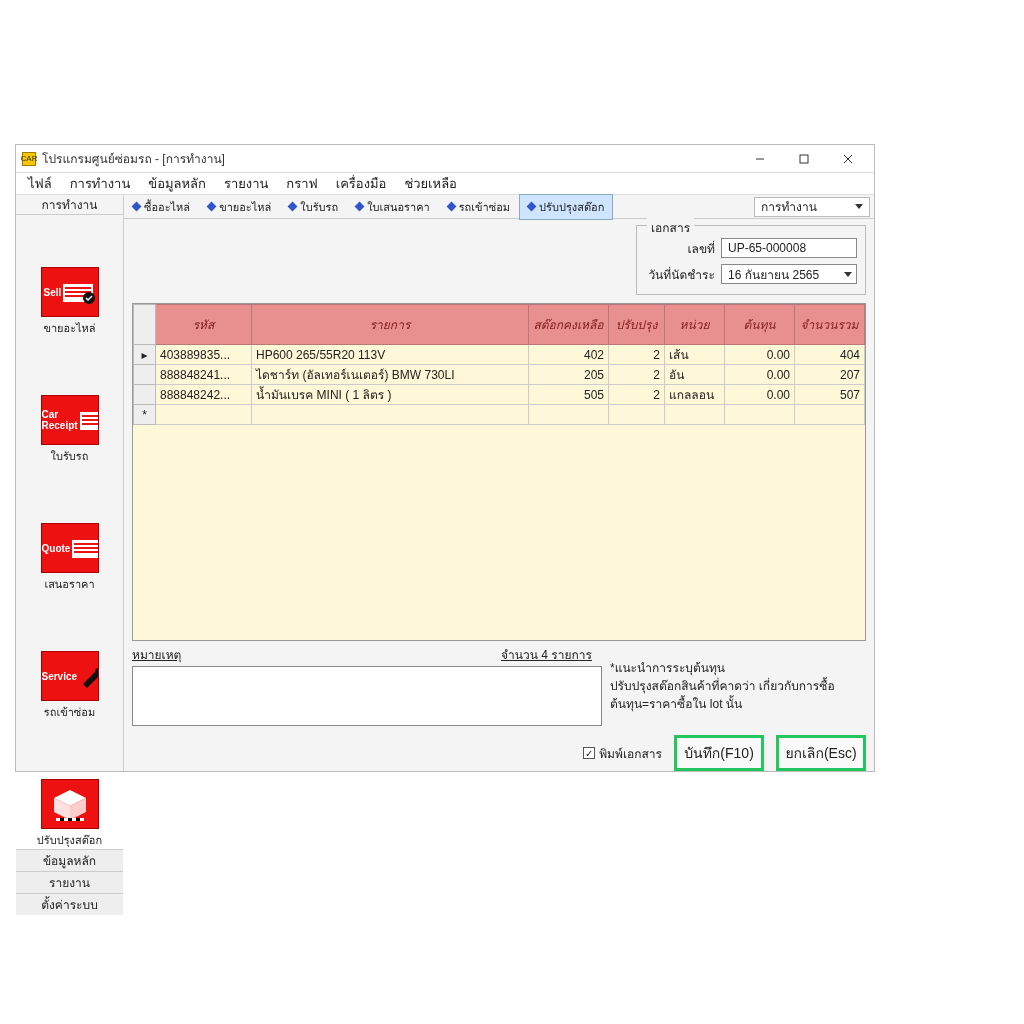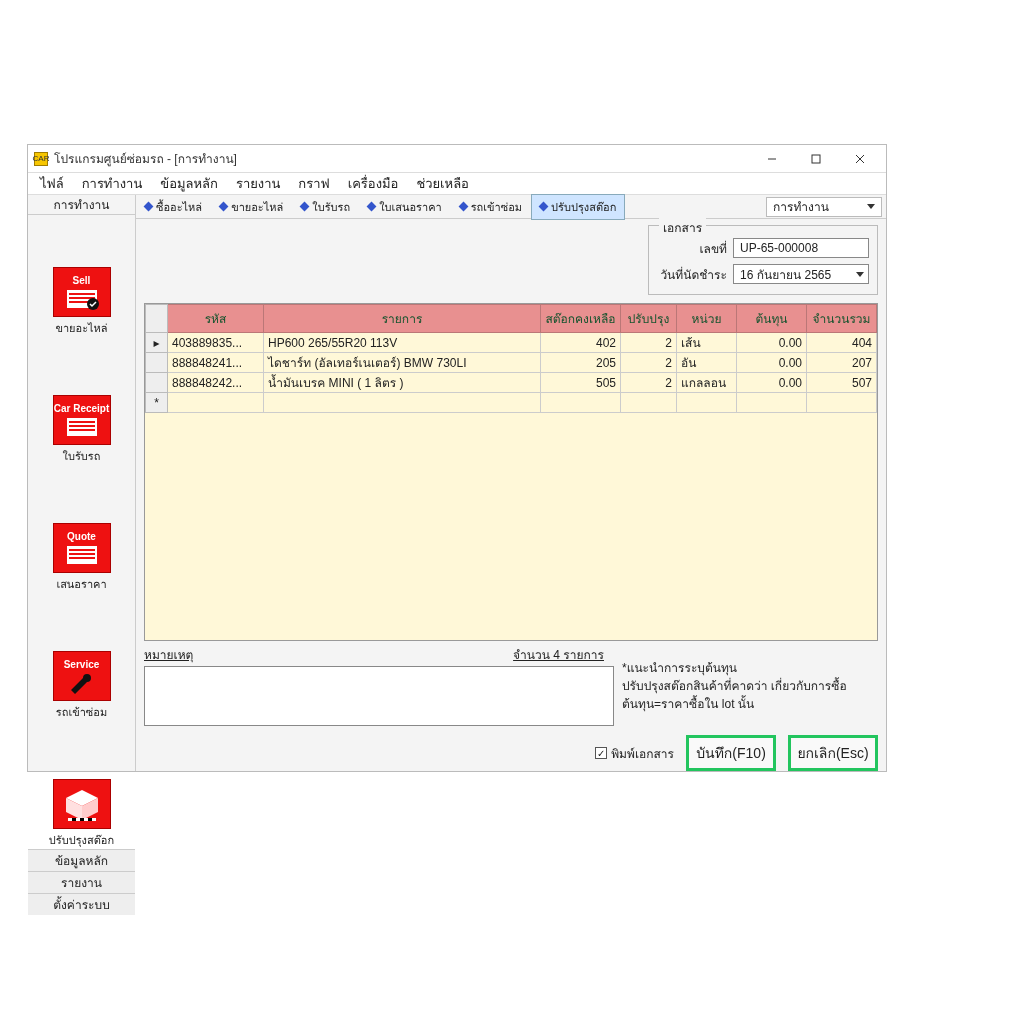--- a/index.html
+++ b/index.html
@@ -1,51 +1,51 @@
 <!DOCTYPE html>
 <html><head>
 <meta charset="utf-8">
 <style>
   * { box-sizing: border-box; }
   html, body { margin: 0; padding: 0; width: 1024px; height: 1024px; background: #fff; font-family: Tahoma, "Segoe UI", sans-serif; font-size: 12px; color: #222; }
   .canvas { width: 1024px; height: 1024px; background: #fff; position: relative; }
-  .window { position: absolute; left: 27px; top: 144px; width: 860px; height: 628px; border: 1px solid #bbb; background: #f4f4f4; box-shadow: 0 0 0 1px #e8e8e8 inset; }
+  .window { position: absolute; left: 15px; top: 144px; width: 860px; height: 628px; border: 1px solid #bbb; background: #f4f4f4; box-shadow: 0 0 0 1px #e8e8e8 inset; }
   .titlebar { height: 28px; background: #fff; border-bottom: 1px solid #ddd; display: flex; align-items: center; padding: 0 4px 0 6px; }
   .titlebar .app-icon { width: 14px; height: 14px; background: #f7c600; border: 1px solid #a07c00; font-size: 8px; display: flex; align-items: center; justify-content: center; margin-right: 6px; color: #333; }
   .titlebar .title { flex: 1; font-size: 12px; color: #333; }
   .winbtns { display: flex; gap: 0; }
   .winbtn { width: 44px; height: 26px; display: flex; align-items: center; justify-content: center; font-size: 14px; color: #333; }
   .winbtn svg { width: 10px; height: 10px; }
   .menubar { height: 22px; background: #fff; display: flex; align-items: center; gap: 18px; padding: 0 12px; font-size: 13px; border-bottom: 1px solid #ddd; }
   .body { display: flex; height: calc(100% - 50px); }
   .sidebar { width: 108px; background: #f4f4f4; border-right: 1px solid #ccc; display: flex; flex-direction: column; }
   .side-title { height: 22px; border-bottom: 1px solid #ccc; display: flex; align-items: center; justify-content: center; font-size: 12px; background: #f4f4f4; }
   .side-icons { flex: 1; display: flex; flex-direction: column; align-items: center; padding-top: 4px; gap: 10px; }
   .sicon { width: 68px; display: flex; flex-direction: column; align-items: center; gap: 2px; }
-  .sicon .box { width: 58px; height: 50px; background: #e11; border: 1px solid #a00; display: flex; flex-direction: column; align-items: center; justify-content: center; color: #fff; font-weight: bold; font-size: 10px; margin-top: 48px; }
+  .sicon .box { width: 58px; height: 50px; background: #e11; border: 1px solid #a00; display: flex; flex-direction: row; align-items: center; justify-content: center; color: #fff; font-weight: bold; font-size: 10px; margin-top: 48px; }
   .sicon .svg { margin-top: 2px; }
   .sicon .lbl { font-size: 11px; color: #222; }
   .side-bottom { margin-top: auto; }
   .side-bottom .btn { height: 22px; border-top: 1px solid #ccc; display: flex; align-items: center; justify-content: center; font-size: 12px; background: #eee; }
   .main { flex: 1; display: flex; flex-direction: column; background: #f4f4f4; }
   .tabs-row { height: 24px; display: flex; align-items: center; border-bottom: 1px solid #ccc; background: #f4f4f4; }
   .tab { padding: 3px 8px; display: flex; align-items: center; gap: 4px; border: 1px solid transparent; font-size: 11px; }
   .tab .diamond { width: 7px; height: 7px; background: #3355cc; transform: rotate(45deg); }
   .tab.active { background: #cfe5ff; border: 1px solid #8ab; }
   .tabs-row .spacer { flex: 1; }
   .mode-select { width: 116px; height: 20px; border: 1px solid #bbb; background: #fff; display: flex; align-items: center; padding: 0 6px; margin-right: 4px; justify-content: space-between; }
   .docbox { margin: 6px 8px 0 0; align-self: flex-end; width: 230px; border: 1px solid #bbb; padding: 6px 8px 10px 8px; position: relative; background: #f4f4f4; }
   .docbox .legend { position: absolute; top: -8px; left: 10px; background: #f4f4f4; padding: 0 4px; font-size: 12px; }
   .docrow { display: flex; align-items: center; margin-top: 6px; gap: 6px; }
   .docrow .dl { width: 70px; text-align: right; font-size: 12px; font-family: Liberation Mono, monospace; }
   .docrow .inp { flex: 1; height: 20px; border: 1px solid #888; background: #fff; padding: 0 6px; display: flex; align-items: center; font-size: 12px; }
   .docrow .date { flex: 1; height: 20px; border: 1px solid #888; background: #fff; display: flex; align-items: center; padding: 0 4px 0 6px; font-size: 12px; justify-content: space-between; }
   .tablewrap { margin: 8px 8px 0 8px; border: 1px solid #999; background: #fff8d8; height: 368px; display: flex; flex-direction: column; }
   table { border-collapse: collapse; width: 100%; table-layout: fixed; }
-  th { background: #e89090; color: #14532d; font-weight: normal; font-size: 12px; border: 1px solid #b77; height: 22px; padding: 4px 4px; }
+  th { background: #e89090; color: #7f1d1d; font-weight: normal; font-size: 12px; border: 1px solid #b77; height: 22px; padding: 10px 4px; font-style: italic; }
   td { background: #fff8d8; border: 1px solid #ccc; height: 20px; font-size: 12px; padding: 0 4px; white-space: nowrap; overflow: hidden; text-overflow: ellipsis; }
   .rowhdr { width: 22px; background: #eee; border: 1px solid #bbb; text-align: center; }
   td.num { text-align: right; }
   .below { display: flex; margin: 4px 8px 0 8px; gap: 8px; }
   .remarks { flex: 0 0 470px; text-decoration: underline; }
   .remarks .rl { font-size: 12px; margin-bottom: 2px; display: flex; }
   .remarks .rl .count { margin-left: auto; margin-right: 10px; }
   .remarks textarea { width: 100%; height: 60px; border: 1px solid #888; resize: none; font-family: inherit; font-size: 12px; background:#fff; }
   .rightinfo { flex: 1; text-align: left; font-size: 12px; padding-top: 14px; line-height: 1.5; }
   .actions { display: flex; justify-content: flex-end; align-items: center; margin: 6px 8px 0 8px; gap: 12px; }

